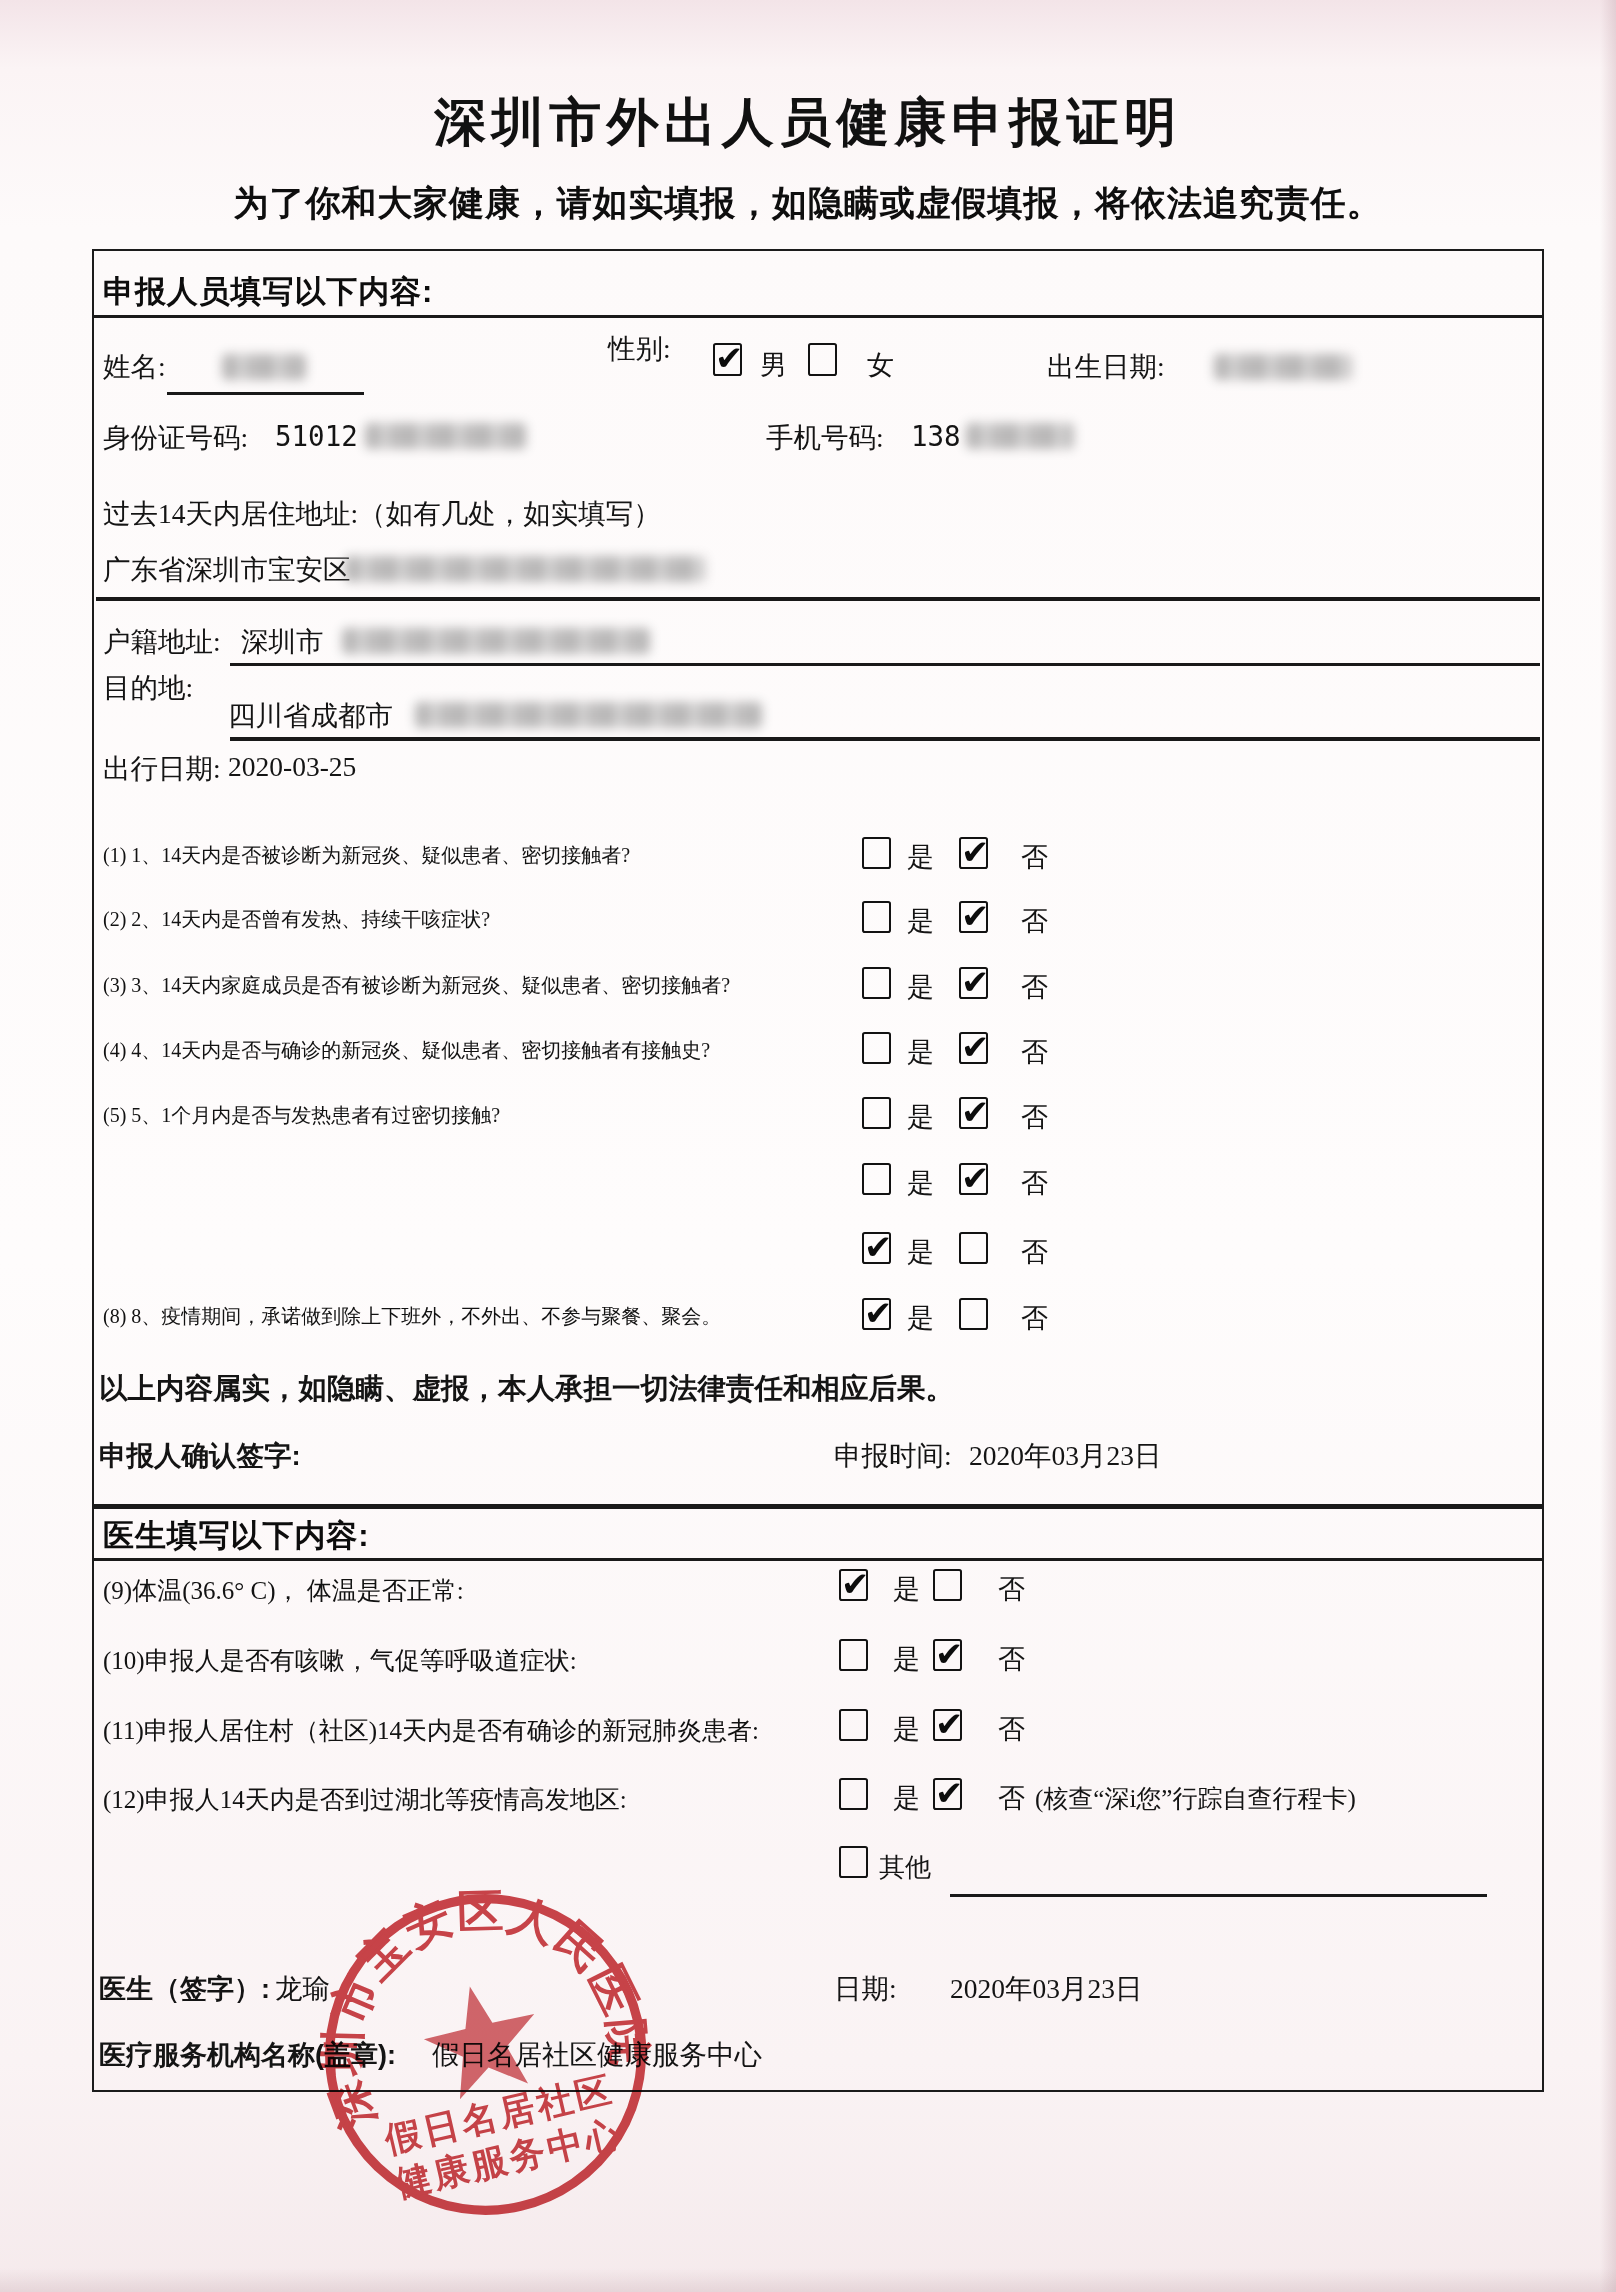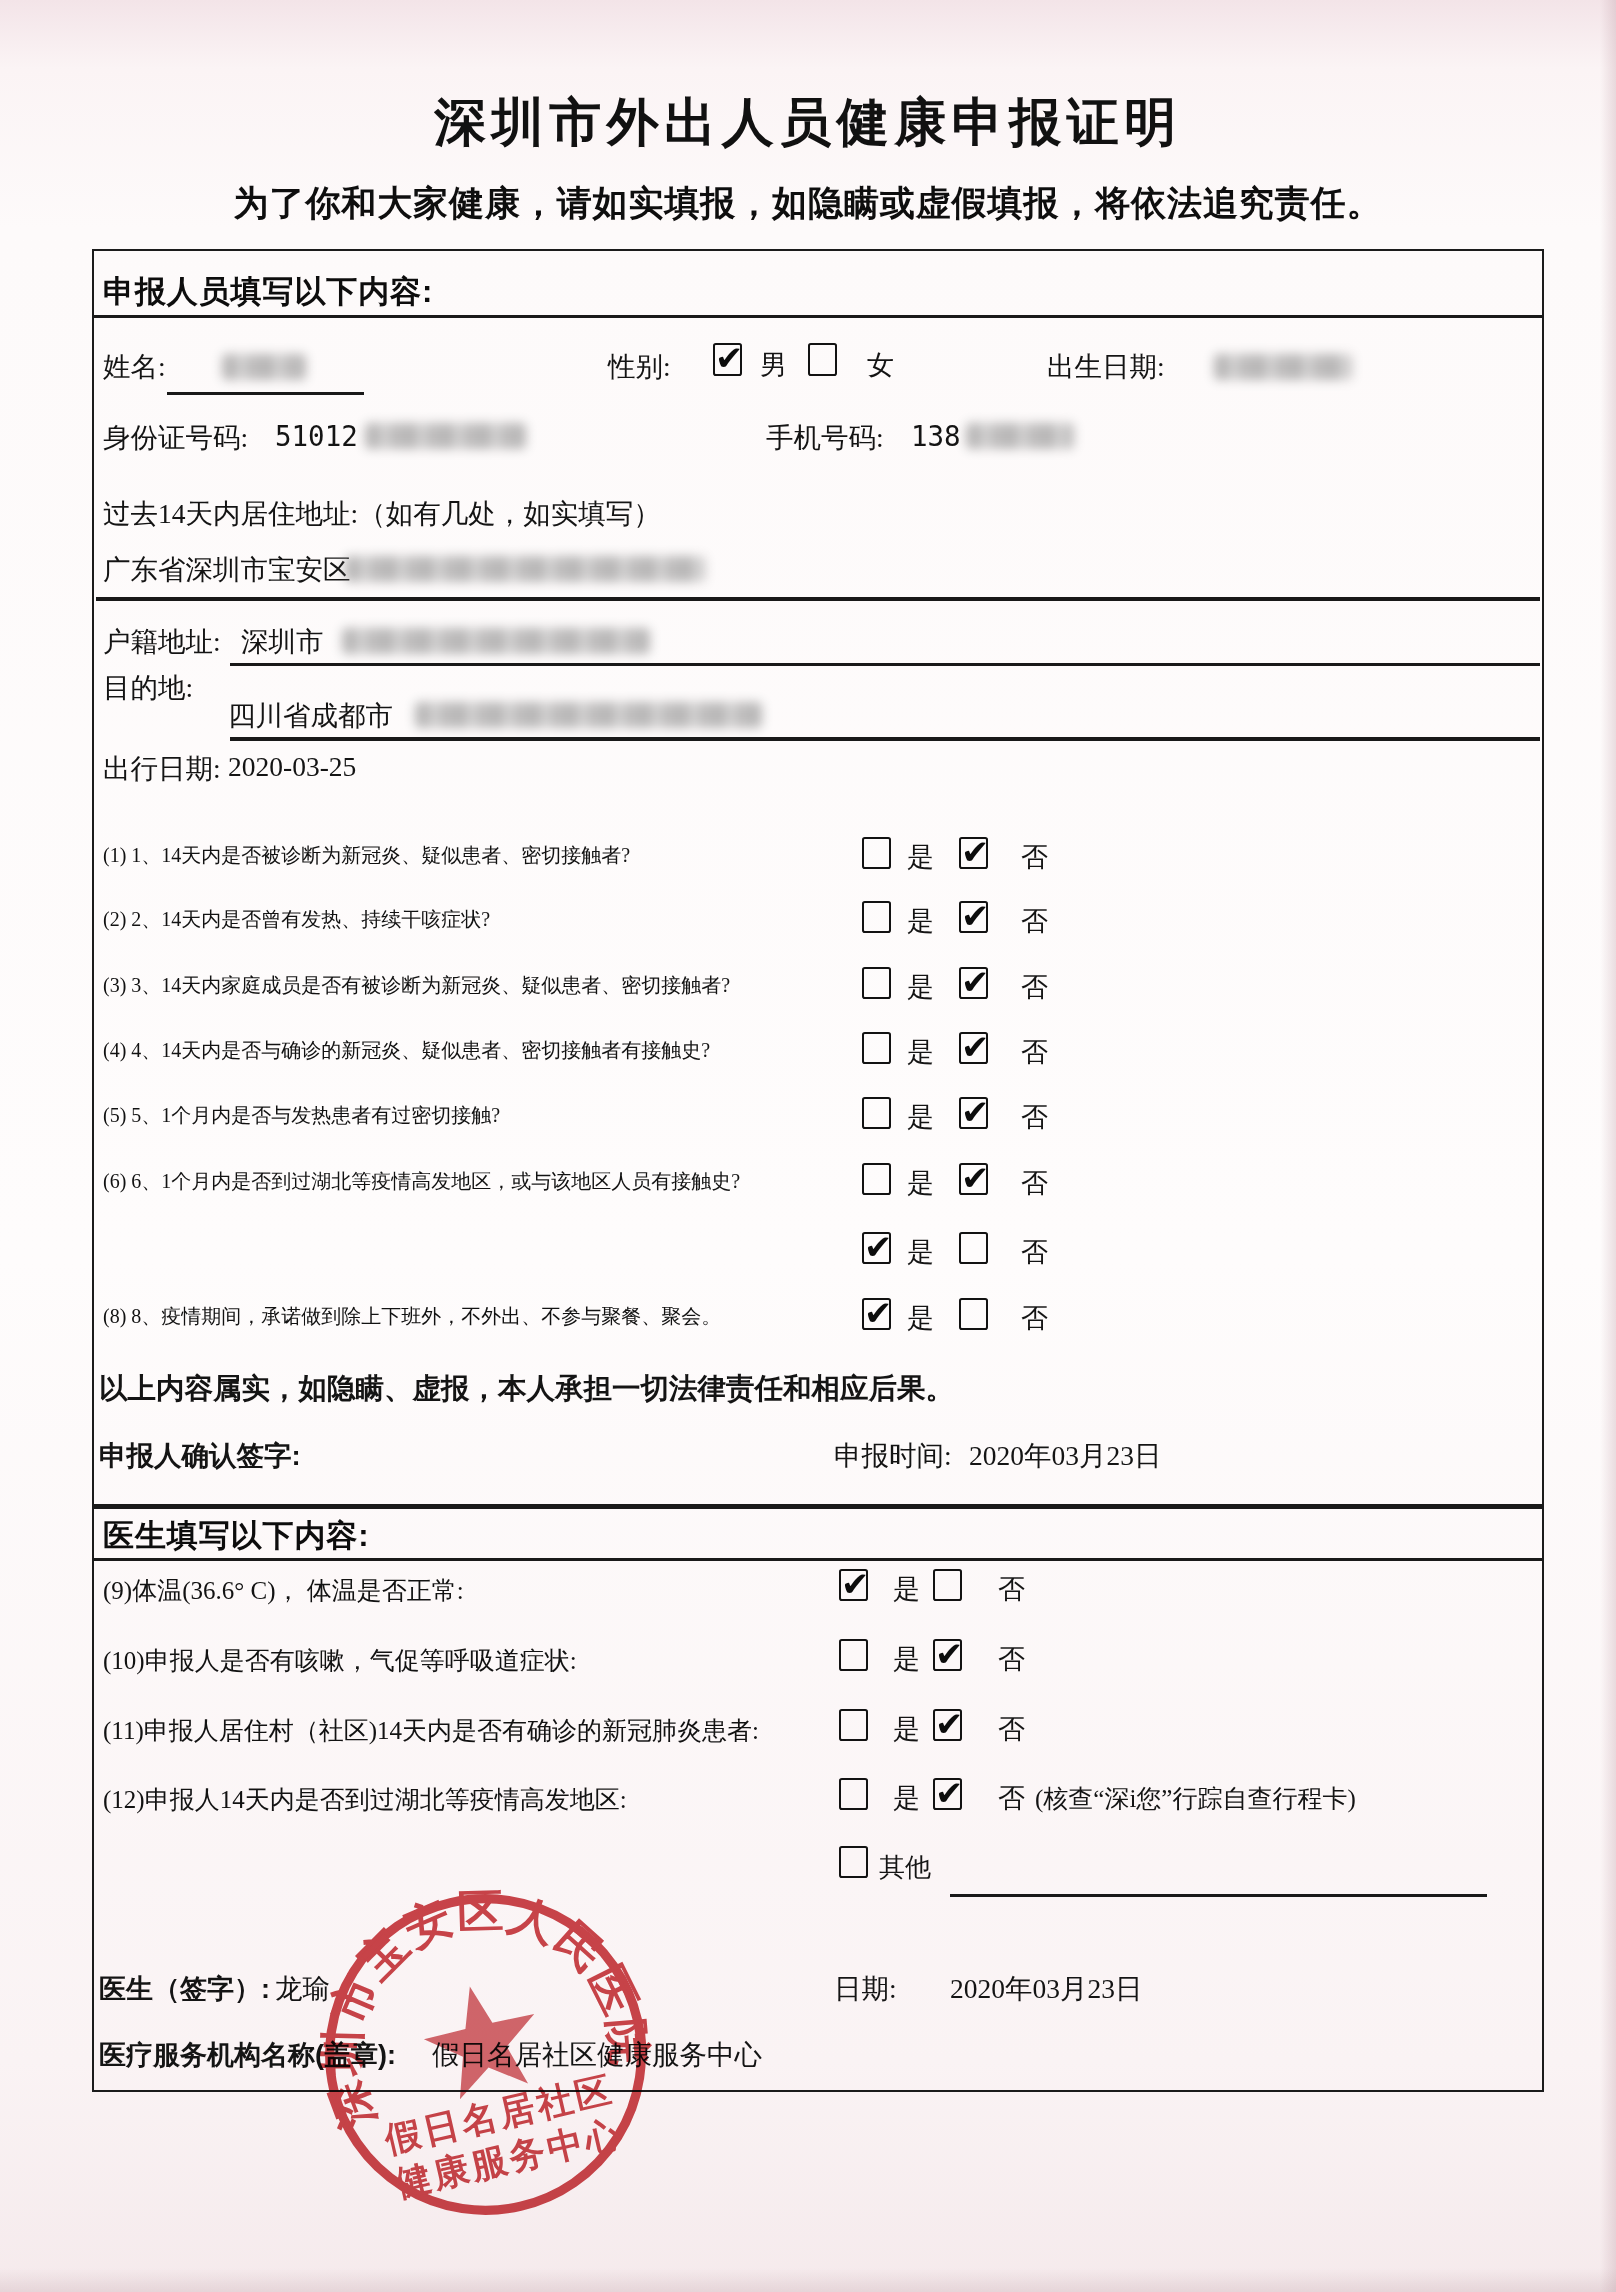--- a/index.html
+++ b/index.html
@@ -65,21 +65,21 @@
 
   <div class="abs form-box"></div>
 
   <div class="abs sec-head" style="left:103px;top:271px;">申报人员填写以下内容:</div>
   <div class="hline" style="left:92px;top:315px;width:1451px;"></div>
 
   <div class="abs lbl" style="left:103px;top:349px;">姓名:</div>
   <div class="redact" style="left:222px;top:354px;width:84px;"></div>
   <div class="uline" style="left:167px;top:392px;width:197px;"></div>
 
-  <div class="abs lbl" style="left:608px;top:349px;">性别:</div>
+  <div class="abs lbl" style="left:608px;top:331px;">性别:</div>
   <span class="cb" style="left:713px;top:343px;">✔</span>
   <span class="cb-lab" style="left:760px;top:347px;">男</span>
   <span class="cb" style="left:808px;top:343px;"></span>
   <span class="cb-lab" style="left:867px;top:347px;">女</span>
 
   <div class="abs lbl" style="left:1047px;top:349px;">出生日期:</div>
   <div class="redact" style="left:1214px;top:354px;width:138px;"></div>
 
   <div class="abs lbl" style="left:103px;top:420px;">身份证号码:</div>
   <div class="abs lbl" style="left:275px;top:420px;font-family:'DejaVu Sans Mono',monospace;">51012</div>
@@ -136,21 +136,20 @@
     <span class="cb-lab" style="left:918px;top:-2.8px;">否</span>
   </div>
   <div class="abs" style="left:103px;top:1102px;">
     <span class="q-text">(5) 5、1个月内是否与发热患者有过密切接触?</span>
     <span class="cb" style="left:759px;top:-5.5px;"></span>
     <span class="cb-lab" style="left:804px;top:-2.8px;">是</span>
     <span class="cb" style="left:856px;top:-5.5px;">✔</span>
     <span class="cb-lab" style="left:918px;top:-2.8px;">否</span>
   </div>
   <div class="abs" style="left:103px;top:1168px;">
-    <span class="q-text">(6) 6、1个月内是否到过湖北等疫情高发地区，或与该地区人员有接触史?</span>
     <span class="cb" style="left:759px;top:-5.5px;"></span>
     <span class="cb-lab" style="left:804px;top:-2.8px;">是</span>
     <span class="cb" style="left:856px;top:-5.5px;">✔</span>
     <span class="cb-lab" style="left:918px;top:-2.8px;">否</span>
   </div>
   <div class="abs" style="left:103px;top:1237px;">
     <span class="cb" style="left:759px;top:-5.5px;">✔</span>
     <span class="cb-lab" style="left:804px;top:-2.8px;">是</span>
     <span class="cb" style="left:856px;top:-5.5px;"></span>
     <span class="cb-lab" style="left:918px;top:-2.8px;">否</span>

